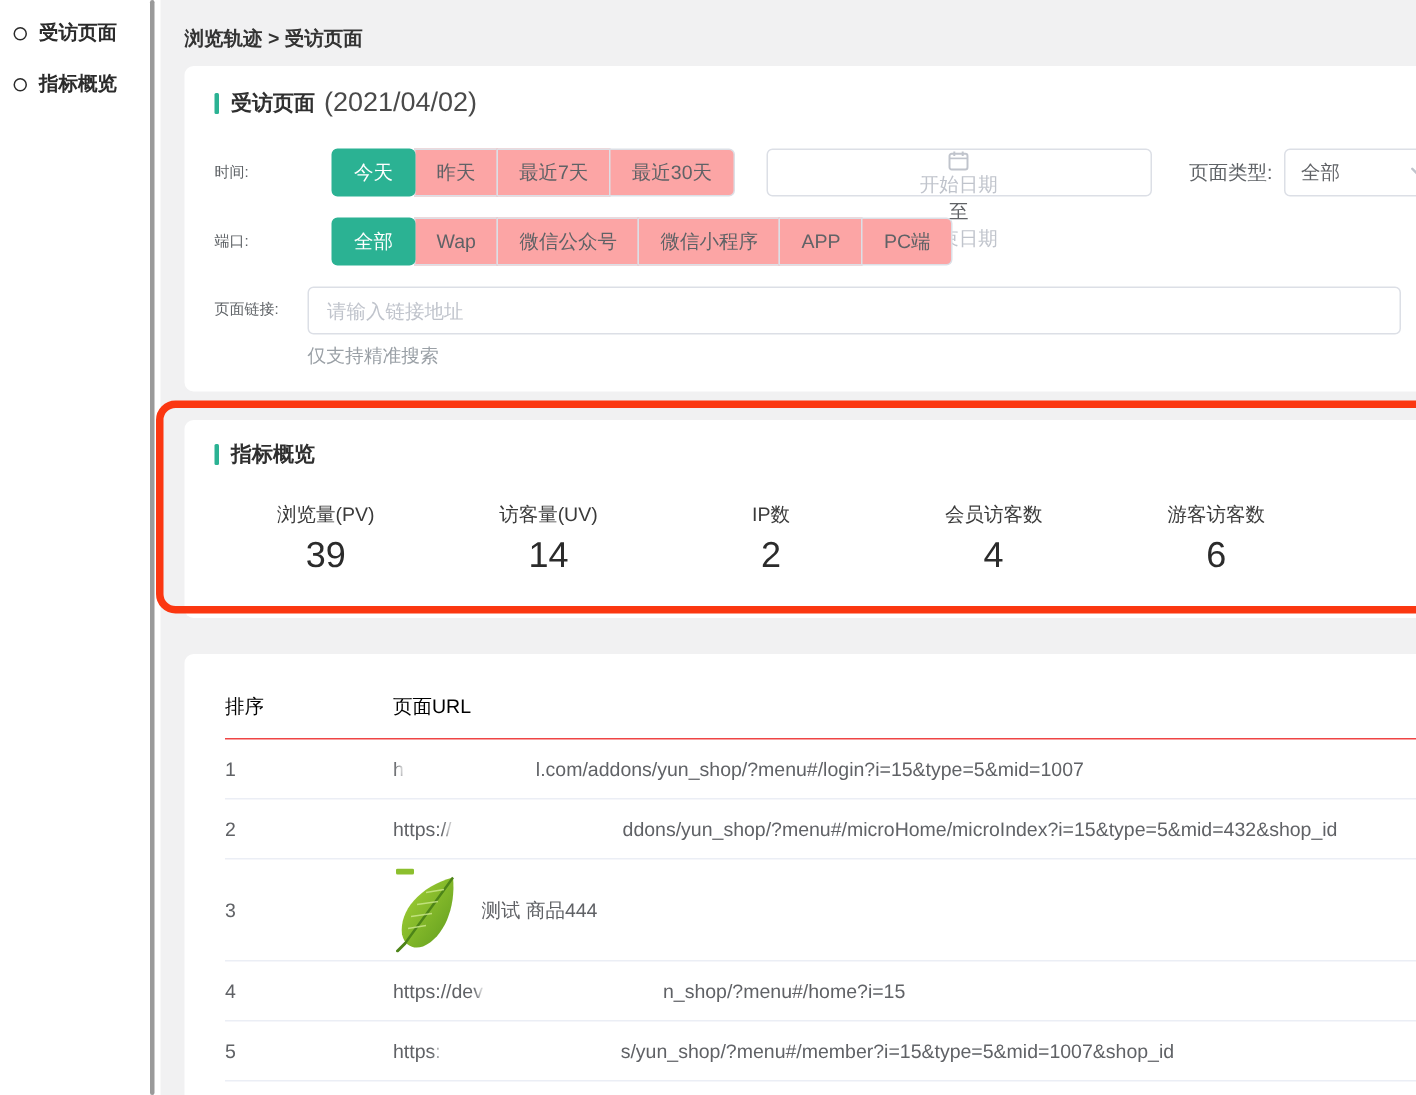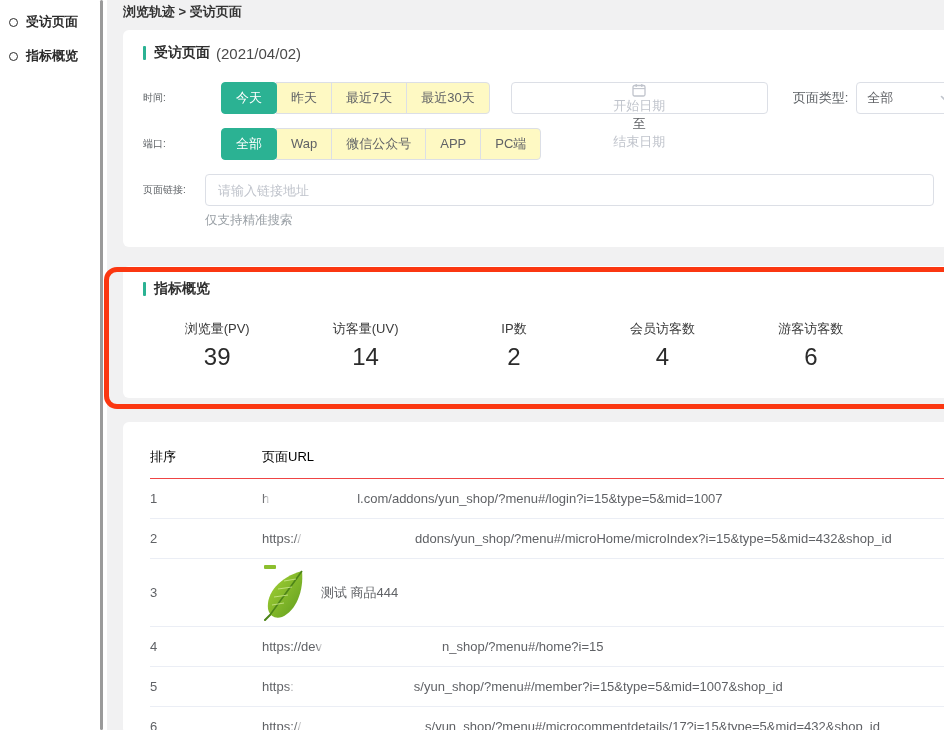--- a/index.html
+++ b/index.html
@@ -10,33 +10,33 @@
     font-family:"Liberation Sans","DejaVu Sans",sans-serif;
     color:#333;
   }
   
   .sidebar { position:absolute; left:0; top:0; width:100px; height:730px; background:#fff; padding-top:5px; }
   .side-item { display:flex; align-items:center; gap:8px; padding:8px 4px 8px 9px; font-size:13px; font-weight:bold; color:#2b2b2b; cursor:pointer; }
   .ring { width:9px; height:9px; border:1.7px solid #2b2b2b; border-radius:50%; flex:0 0 auto; }
   .v-divider { position:absolute; left:100px; top:0; width:3px; height:730px; background:#9a9a9a; border-radius:2px; }
   
   .main { position:absolute; left:107px; top:0; width:837px; height:730px; background:#f1f1f2; }
-  .breadcrumb { padding:3px 0 9px 16px; font-size:13px; font-weight:bold; color:#333; }
+  .breadcrumb { padding:17px 0 9px 16px; font-size:13px; font-weight:bold; color:#333; }
   .card { background:#fff; border-radius:6px; margin-left:16px; width:860px; }
   .card-title { display:flex; align-items:center; font-size:14px; }
   .green-bar { width:3px; height:14px; border-radius:1px; margin-right:8px; background:#2bb293; }
   .card-title b { color:#2f2f2f; }
-  .card-title .note { font-weight:normal; color:#4a4a4a; margin-left:6px; font-size:15px; }
+  .card-title .note { font-weight:normal; color:#4a4a4a; margin-left:6px; font-size:18px; }
   
   .card-filter { height:217px; padding:14px 20px 0 20px; }
   .frow { display:flex; align-items:center; margin-top:14px; }
   .frow.first { margin-top:20px; }
   .flabel { width:62px; flex:0 0 auto; font-size:10px; color:#5e6266; }
   .btn-group { display:flex; }
-  .gbtn { height:32px; line-height:30px; padding:0 14px; font-size:13px; color:#606266; background:#fef9c3;
+  .gbtn { height:32px; line-height:30px; padding:0 14px; font-size:13px; color:#606266; background:#fca5a5;
           border:1px solid #dcdfe6; margin-left:-1px; cursor:pointer; white-space:nowrap; }
   .btn-group .gbtn:first-child { border-radius:4px 0 0 4px; margin-left:16px; }
   .btn-group .gbtn:last-child { border-radius:0 4px 4px 0; }
   .btn-group .gbtn.active { background:#2bb293; border-color:#2bb293; color:#fff; border-radius:4px; position:relative; z-index:1; }
   .date-range { margin-left:21px; width:353px; height:32px; border:1px solid #dcdfe6; border-radius:4px;
                 display:flex; align-items:center; padding:0 12px; background:#fff;flex-direction:column; }
   .date-range .ph { flex:1; text-align:center; font-size:13px; color:#c0c4cc; }
   .date-range .sep { font-size:13px; color:#606266; padding:0 6px; }
   .cal-icon { display:flex; flex:0 0 auto; }
   .ptype-label { margin-left:25px; font-size:13px; color:#5e6266; flex:0 0 auto; }
@@ -128,20 +128,21 @@
         </span>
       </div>
     </div>
 
     <div class="frow">
       <span class="flabel">端口:</span>
       <div class="btn-group">
         <button class="gbtn active">全部</button>
         <button class="gbtn">Wap</button>
         <button class="gbtn">微信公众号</button>
+        <button class="gbtn">微信小程序</button>
         <button class="gbtn">APP</button>
         <button class="gbtn">PC端</button>
       </div>
     </div>
 
     <div class="frow align-top">
       <span class="flabel">页面链接:</span>
       <div class="link-col">
         <input class="link-input" type="text" placeholder="请输入链接地址" style="">
         <span class="hint">仅支持精准搜索</span>

